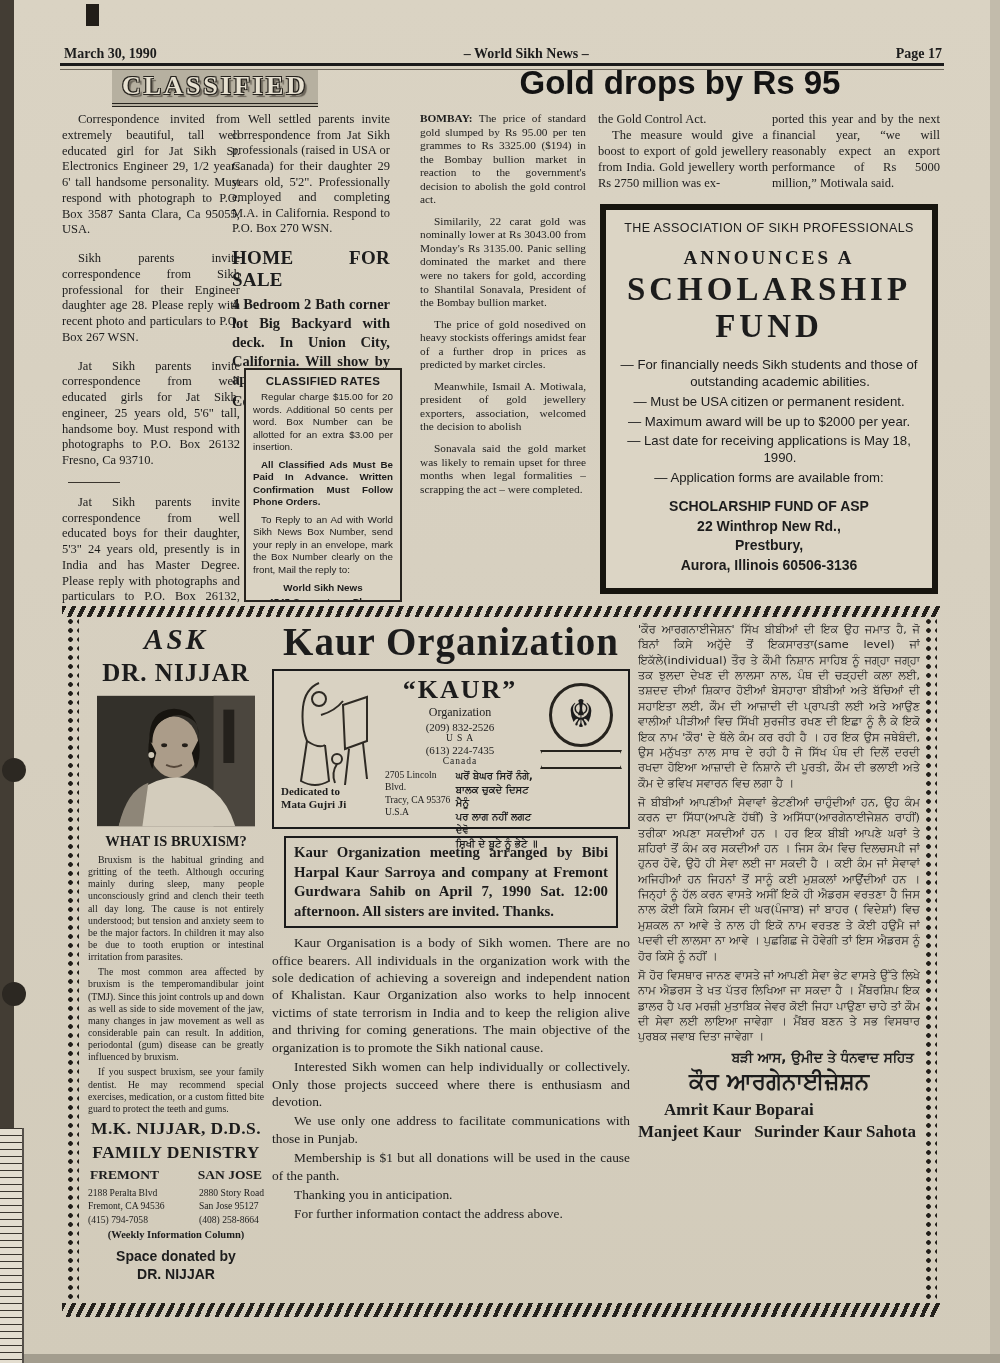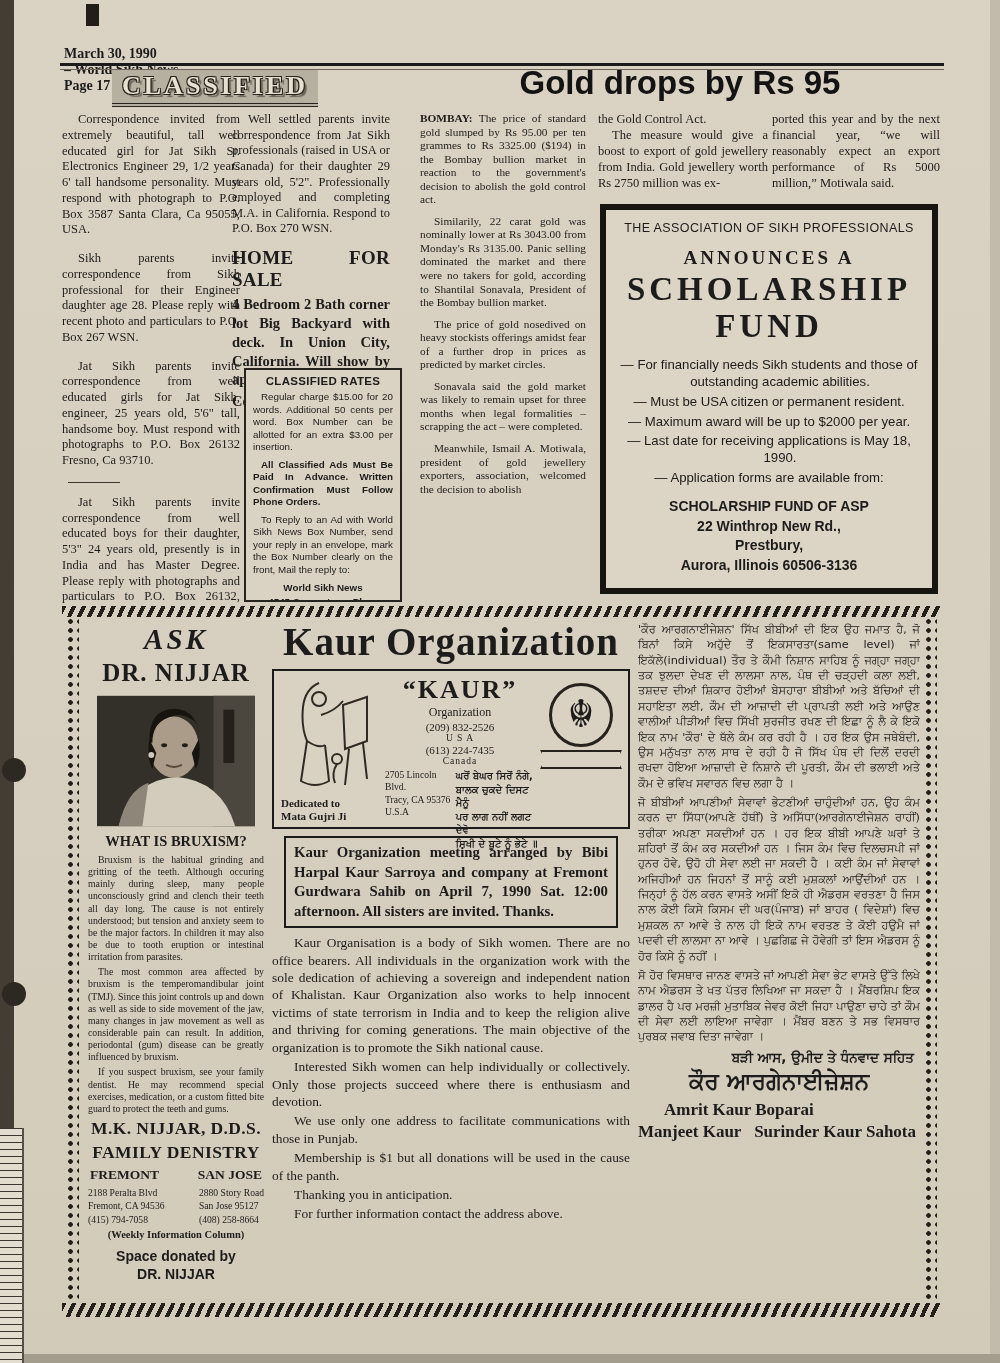--- a/index.html
+++ b/index.html
@@ -12,21 +12,21 @@
   .edge-right{position:absolute;right:0;top:0;width:10px;height:1363px;background:#c2bbab;}
   .edge-bottom{position:absolute;left:0;bottom:0;width:1000px;height:9px;background:#a39d8e;}
   .hole{position:absolute;left:2px;width:24px;height:24px;border-radius:50%;background:#2c2822;}
   .hole1{top:758px;} .hole2{top:982px;}
   .ruler{position:absolute;left:0;top:1128px;width:22px;height:235px;background:#e3ddcf;border-right:2px solid #55504a;
          background-image:repeating-linear-gradient(180deg,#3a352e 0 1.5px,transparent 1.5px 7px);}
   .corner-mark{position:absolute;left:86px;top:4px;width:13px;height:22px;background:#211d18;}
 
   
   .header{position:absolute;left:64px;top:46px;width:878px;display:flex;justify-content:space-between;
-          font-weight:bold;font-size:14px;flex-direction:column;}
+          font-weight:bold;font-size:14px;}
   .rule{position:absolute;left:60px;top:63px;width:884px;height:3px;border-top:3px solid #1b1b1b;border-bottom:1px solid #6b655a;}
 
   .matrimonial-title{position:absolute;left:112px;top:70px;padding:1px 10px 2px;display:inline-block;
       background:#b6b0a0;border-bottom:4px double #26231e;
       font-weight:bold;font-size:26px;letter-spacing:3px;color:#e6e0d0;
       text-shadow:-1px -1px 0 #26231e,1px -1px 0 #26231e,-1px 1px 0 #26231e,1px 1px 0 #26231e,3px 3px 1px #6b655a;}
   .gold-headline{position:absolute;left:430px;top:64px;width:500px;margin:0;text-align:center;
       font-family:"Liberation Sans","DejaVu Sans",sans-serif;font-weight:bold;font-size:33px;color:#131313;}
 
   
@@ -85,21 +85,21 @@
   .nj-cities{display:flex;justify-content:space-between;font-weight:bold;font-size:13.5px;margin:4px 2px 3px;}
   .nj-addr{display:flex;justify-content:space-between;font-size:9.6px;line-height:1.4;text-align:left;}
   .nj-note{font-weight:bold;font-size:10.5px;margin:3px 0 7px;}
   .nj-don{font-family:"Liberation Sans","DejaVu Sans",sans-serif;font-weight:bold;font-size:14px;line-height:1.3;}
 
   
   .kaur{position:absolute;left:272px;top:619px;width:358px;height:682px;overflow:hidden;}
   .k-headline{font-weight:bold;font-size:39px;text-align:center;margin:0 0 5px;letter-spacing:1px;}
   .k-ad{border:2px solid #1b1b1b;height:160px;display:flex;padding:4px 5px;box-sizing:border-box;background:#d9d2c2;}
   .k-ad-left{width:102px;position:relative;font-weight:bold;font-size:11px;line-height:1.2;text-align:left;}
-  .k-dedic{position:absolute;left:2px;bottom:0;font-family:Liberation Serif, serif;}
+  .k-dedic{position:absolute;left:2px;bottom:12px;font-family:Liberation Serif, serif;}
   .k-ad-mid{flex:1;text-align:center;}
   .k-name{font-size:26px;font-weight:bold;margin:0;letter-spacing:2px;}
   .k-sub{font-size:12px;margin:0 0 1px;}
   .k-ph{font-size:11px;margin:1px 0 0;}
   .k-cty{font-size:9.5px;margin:0;letter-spacing:1px;}
   .k-row{display:flex;text-align:left;margin-top:3px;}
   .k-addr{font-size:9.6px;line-height:1.3;width:46%;padding-left:4px;}
   .k-verse{font-size:10px;font-weight:bold;line-height:1.35;width:54%;font-family:"DejaVu Sans",sans-serif;}
   .k-ad-right{width:84px;text-align:center;}
   .khanda-circle{width:58px;height:58px;border:3px solid #26231e;border-radius:50%;margin:8px auto 3px;
@@ -165,22 +165,22 @@
       <div>World Sikh News</div>
       <div>4545 Georgetown Plaza</div>
 
     </div>
   </div>
 
   <div class="topcol c3">
     <p class="lead"><b>BOMBAY:</b> <span>The price of standard gold slumped by Rs 95.00 per ten grammes to Rs 3325.00 ($194) in the Bombay bullion market in reaction to the government's decision to abolish the gold control act.</span></p>
     <p>Similarily, 22 carat gold was nominally lower at Rs 3043.00 from Monday's Rs 3135.00. Panic selling dominated the market and there were no takers for gold, according to Shantilal Sonavala, President of the Bombay bullion market.</p>
     <p>The price of gold nosedived on heavy stockists offerings amidst fear of a further drop in prices as predicted by market circles.</p>
+    <p>Meanwhile, Ismail A. Motiwala, president of gold jewellery exporters, association, welcomed the decision to abolish</p>
     <p>Sonavala said the gold market was likely to remain upset for three months when legal formalities – scrapping the act – were completed.</p>
-    <p>Meanwhile, Ismail A. Motiwala, president of gold jewellery exporters, association, welcomed the decision to abolish</p>
   </div>
 
   <div class="topcol c4">
     <p>the Gold Control Act.</p>
     <p class="m">The measure would give a boost to export of gold jewellery from India. Gold jewellery worth Rs 2750 million was ex-</p>
   </div>
   <div class="topcol c5">
     <p>ported this year and by the next financial year, “we will reasonably expect an export performance of Rs 5000 million,” Motiwala said.</p>
   </div>
 

